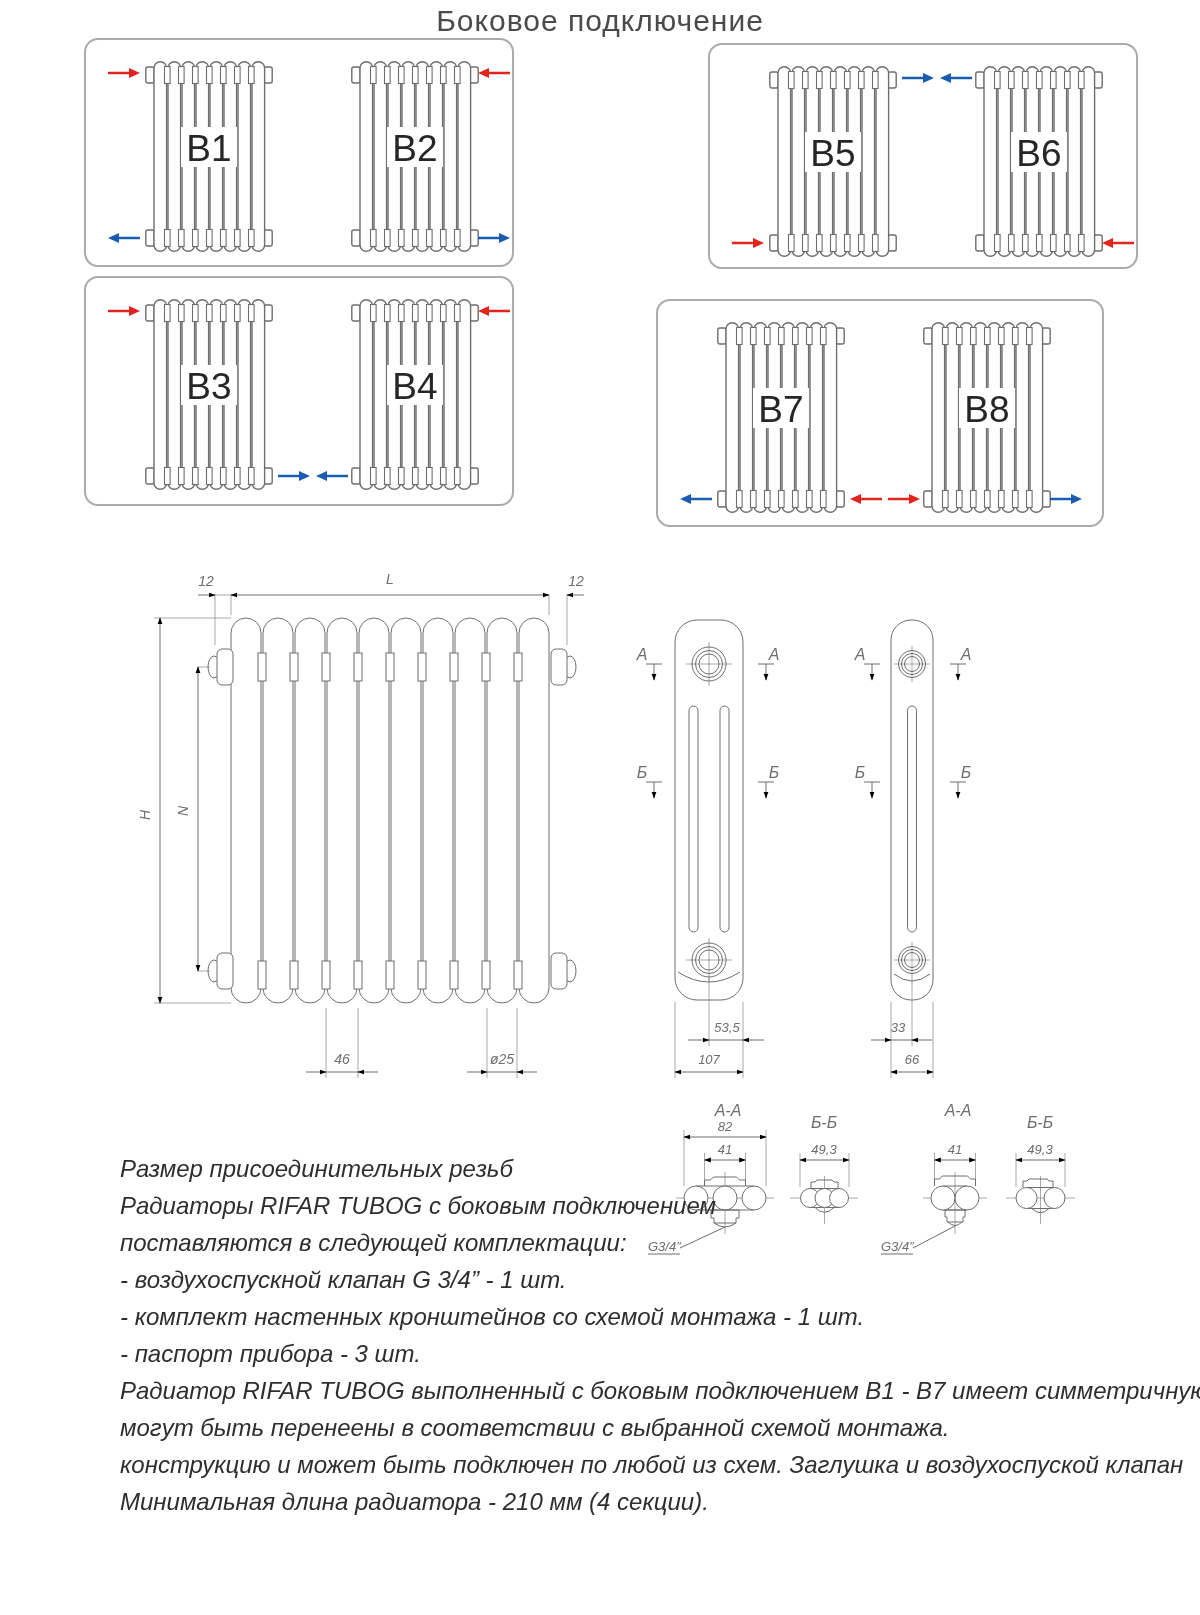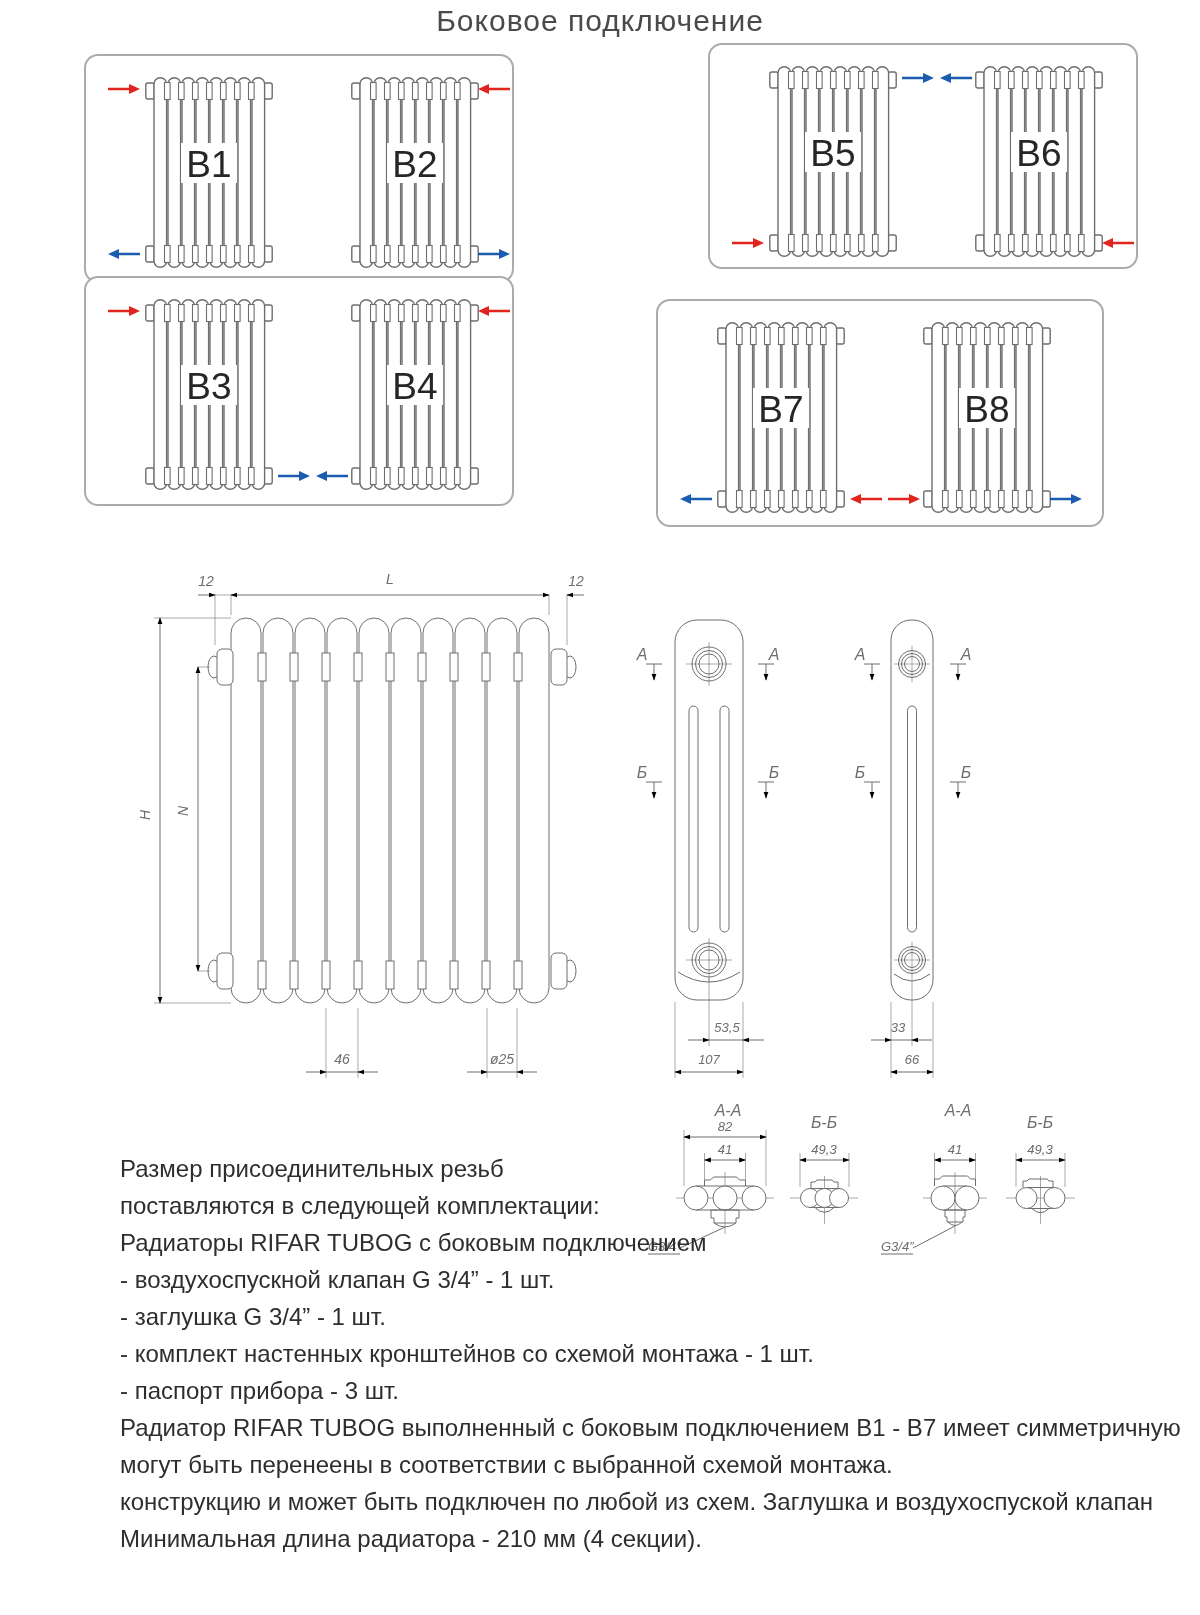--- a/index.html
+++ b/index.html
@@ -2,37 +2,37 @@
 <html><head>
 <meta charset="utf-8">
 <style>
   html,body{margin:0;padding:0;background:#fff;}
   .page{position:relative;width:1200px;height:1615px;background:#fff;overflow:hidden;
         font-family:"Liberation Sans",sans-serif;}
   .abs{position:absolute;}
   .title{left:0;top:4px;width:1200px;text-align:center;font-size:30px;letter-spacing:1px;
          color:#4a4a4a;font-weight:400;}
   .box{border:2px solid #ababab;border-radius:14px;background:#fff;}
-  .box1{left:84px;top:54px;width:426px;height:225px;}
+  .box1{left:84px;top:38px;width:426px;height:225px;}
   .box2{left:664px;top:43px;width:426px;height:222px;margin-left:44px;}
   .box3{left:84px;top:276px;width:426px;height:226px;}
   .box4{left:656px;top:299px;width:428px;height:224px;padding-left:16px;}
   .rad{position:absolute;width:128px;height:191px;top:21px;color:#6e6e6e;}
   .rad1{left:59px;} .rad2{left:265px;}
   .arr{position:absolute;width:32px;height:12px;}
   .flip{transform:scaleX(-1);}
   svg text{font-family:"Liberation Sans",sans-serif;}
   .blabel{font-size:37px;fill:#262626;}
   .dim{font-size:14px;font-style:italic;fill:currentColor;}
   .dim-sm{font-size:13px;font-style:italic;fill:currentColor;}
   .sect{font-size:16px;font-style:italic;fill:currentColor;}
   .draw{stroke:currentColor;fill:none;stroke-width:1;}
   .drawf{stroke:currentColor;fill:#fff;stroke-width:1;}
   .thin{stroke:currentColor;fill:none;stroke-width:0.6;}
-  .notes{left:120px;top:1150px;width:1010px;color:#2e2e2e;font-size:24px;line-height:37px;}
+  .notes{left:120px;top:1150px;width:1010px;color:#2e2e2e;font-size:24px;line-height:37px;font-style:italic;}
   .note-line{white-space:nowrap;}
 </style>
 </head>
 <body>
 
 <svg width="0" height="0" style="position:absolute" aria-hidden="true">
   <defs>
     <marker id="mA" viewBox="0 0 10 10" refX="9" refY="5" markerWidth="7" markerHeight="7" orient="auto-start-reverse">
       <path d="M0 1.5 L10 5 L0 8.5 z" fill="currentColor"></path>
     </marker>
@@ -456,24 +456,23 @@
         <circle cx="436.5" cy="138" r="10.5" fill="#fff"></circle>
         <path d="M405 127.5 V121 h4 l2 -2 h18 l2 2 h4 V127.5"></path>
         <path d="M414 148.5 Q422.5 157 431 148.5"></path>
       </g>
       <text class="dim-sm" x="422" y="94" text-anchor="middle">49,3</text>
     </g>
   </svg>
 
   <div class="abs notes">
     <div class="note-line">Размер присоединительных резьб</div>
+    <div class="note-line">Радиаторы RIFAR TUBOG с боковым подключением</div>
     <div class="note-line">поставляются в следующей комплектации:</div>
-    <div class="note-line">Радиаторы RIFAR TUBOG с боковым подключением</div>
     <div class="note-line">- воздухоспускной клапан G 3/4” - 1 шт.</div>
-    <div class="note-line">- заглушка G 3/4” - 1 шт.</div>
     <div class="note-line">- комплект настенных кронштейнов со схемой монтажа - 1 шт.</div>
     <div class="note-line">- паспорт прибора - 3 шт.</div>
     <div class="note-line">Радиатор RIFAR TUBOG выполненный с боковым подключением B1 - B7 имеет симметричную</div>
     <div class="note-line">могут быть перенеены в соответствии с выбранной схемой монтажа.</div>
     <div class="note-line">конструкцию и может быть подключен по любой из схем. Заглушка и воздухоспуской клапан</div>
     <div class="note-line">Минимальная длина радиатора - 210 мм (4 секции).</div>
   </div>
 
 </div>
 

